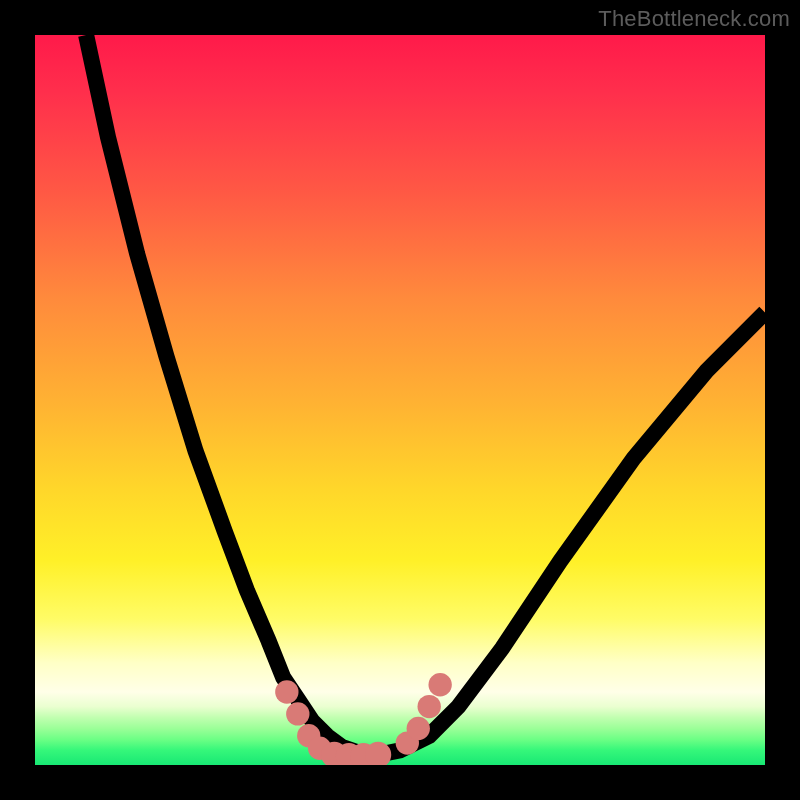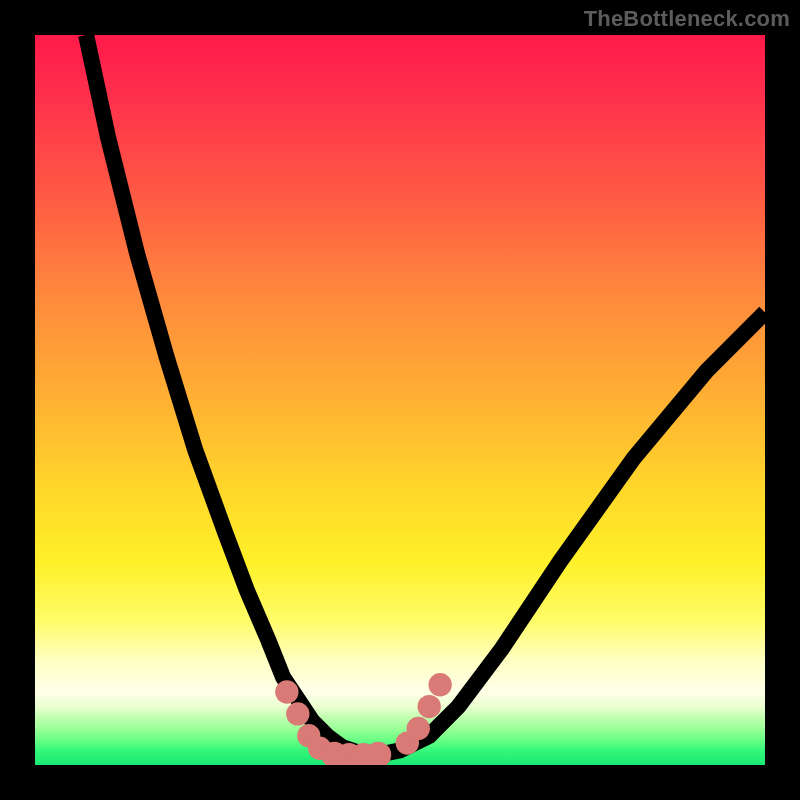--- a/index.html
+++ b/index.html
@@ -15,21 +15,21 @@
     width: 800px;
     height: 800px;
     background: #000;
   }
   .watermark {
     position: absolute;
     top: 6px;
     right: 10px;
     color: #5c5c5c;
     font-size: 22px;
-    font-weight: 700;
+    font-weight: 400;
     letter-spacing: 0.2px;
   }
   .plot {
     position: absolute;
     left: 35px;
     top: 35px;
     width: 730px;
     height: 730px;
     overflow: hidden;
   }

